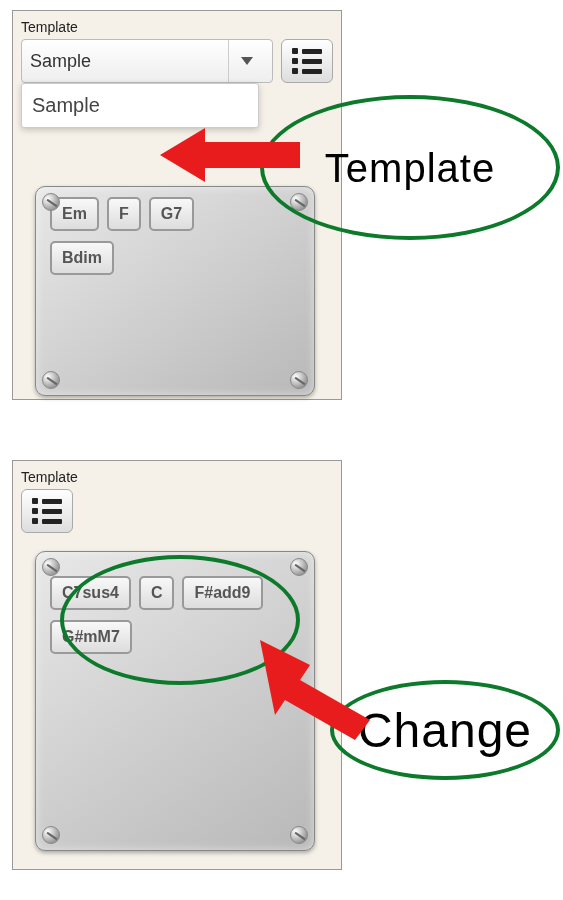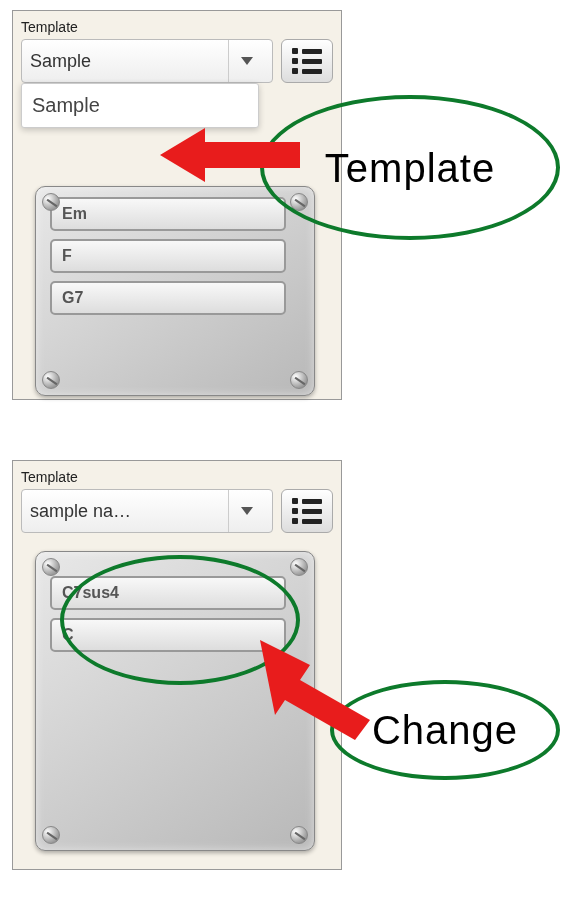--- a/index.html
+++ b/index.html
@@ -100,41 +100,41 @@
     border-radius: 50%;
     border: 1px solid #888;
   }
   .screw::after{
     content:"";position:absolute;left:3px;top:8px;width:12px;height:2px;
     background:#666;transform:rotate(35deg);
   }
   .screw.tl{top:6px;left:6px;} .screw.tr{top:6px;right:6px;}
   .screw.bl{bottom:6px;left:6px;} .screw.br{bottom:6px;right:6px;}
 
-  .chord-row { display:flex; gap:8px; padding: 10px 28px 0 14px; flex-wrap: wrap; flex-direction: column;}
+  .chord-row { display:flex; gap:8px; padding: 10px 28px 0 14px; flex-wrap: wrap;}
   .chord-btn {
     background: linear-gradient(#f8f8f8,#ddd);
     border: 2px solid #999;
     border-radius: 5px;
     padding: 6px 10px;
     font-size: 16px;
     font-weight: bold;
     color: #555;
   }
 
   .oval {
     position: absolute;
     border: 4px solid #0d7a2b;
     border-radius: 50%;
   }
   .oval1 { left: 260px; top: 95px; width: 300px; height: 145px; display:flex;align-items:center;justify-content:center; }
   .oval1-text { font-size: 40px; font-family: "Arial Narrow", Arial; letter-spacing:1px; color:#000; line-height:1.05; text-align:center;}
   .oval2 { left: 60px; top: 555px; width: 240px; height: 130px; }
   .oval3 { left: 330px; top: 680px; width: 230px; height: 100px; display:flex;align-items:center;justify-content:center;}
-  .oval3-text { font-size: 40px; font-family: "Arial Narrow", Arial; letter-spacing:1px; color:#000;}
+  .oval3-text { font-size: 48px; font-family: "Arial Narrow", Arial; letter-spacing:1px; color:#000;}
 
   .arrow {
     position: absolute;
     z-index: 20;
   }
 </style>
 </head>
 <body>
 
 <div class="panel-wrap panel1">
@@ -172,35 +172,28 @@
     <div class="screw tl"></div>
     <div class="screw tr"></div>
     <div class="screw bl"></div>
     <div class="screw br"></div>
     <div class="chord-row">
       <div class="chord-btn">Em</div>
       <div class="chord-btn">F</div>
       <div class="chord-btn">G7</div>
     </div>
     <div class="chord-row">
+      <div class="chord-btn">Bdim</div>
     </div>
   </div>
 </div>
 
 <div class="panel-wrap panel2">
   <div class="template-label">Template</div>
   <div class="top-row">
-    <div class="select-box">
-      <span class="select-text">sample na…</span>
-      <span class="select-caret">
-        <svg width="12" height="8">
-            <polygon points="0,0 12,0 6,8" fill="#555"></polygon>
-          </svg>
-      </span>
-    </div>
     <div class="list-btn">
       <div class="row">
           <div class="dot"></div>
           <div class="bar"></div>
         </div>
       <div class="row">
           <div class="dot"></div>
           <div class="bar"></div>
         </div>
       <div class="row">
@@ -211,20 +204,24 @@
   </div>
 
   <div class="metal-plate plate2">
     <div class="screw tl"></div>
     <div class="screw tr"></div>
     <div class="screw bl"></div>
     <div class="screw br"></div>
     <div class="chord-row" style="padding-top:24px;">
       <div class="chord-btn">C7sus4</div>
       <div class="chord-btn">C</div>
+      <div class="chord-btn">F#add9</div>
+    </div>
+    <div class="chord-row">
+      <div class="chord-btn">G#mM7</div>
     </div>
   </div>
 </div>
 
 <div class="oval oval1">
   <div class="oval1-text">
     <span>Template</span><br>
   </div>
 </div>
 

